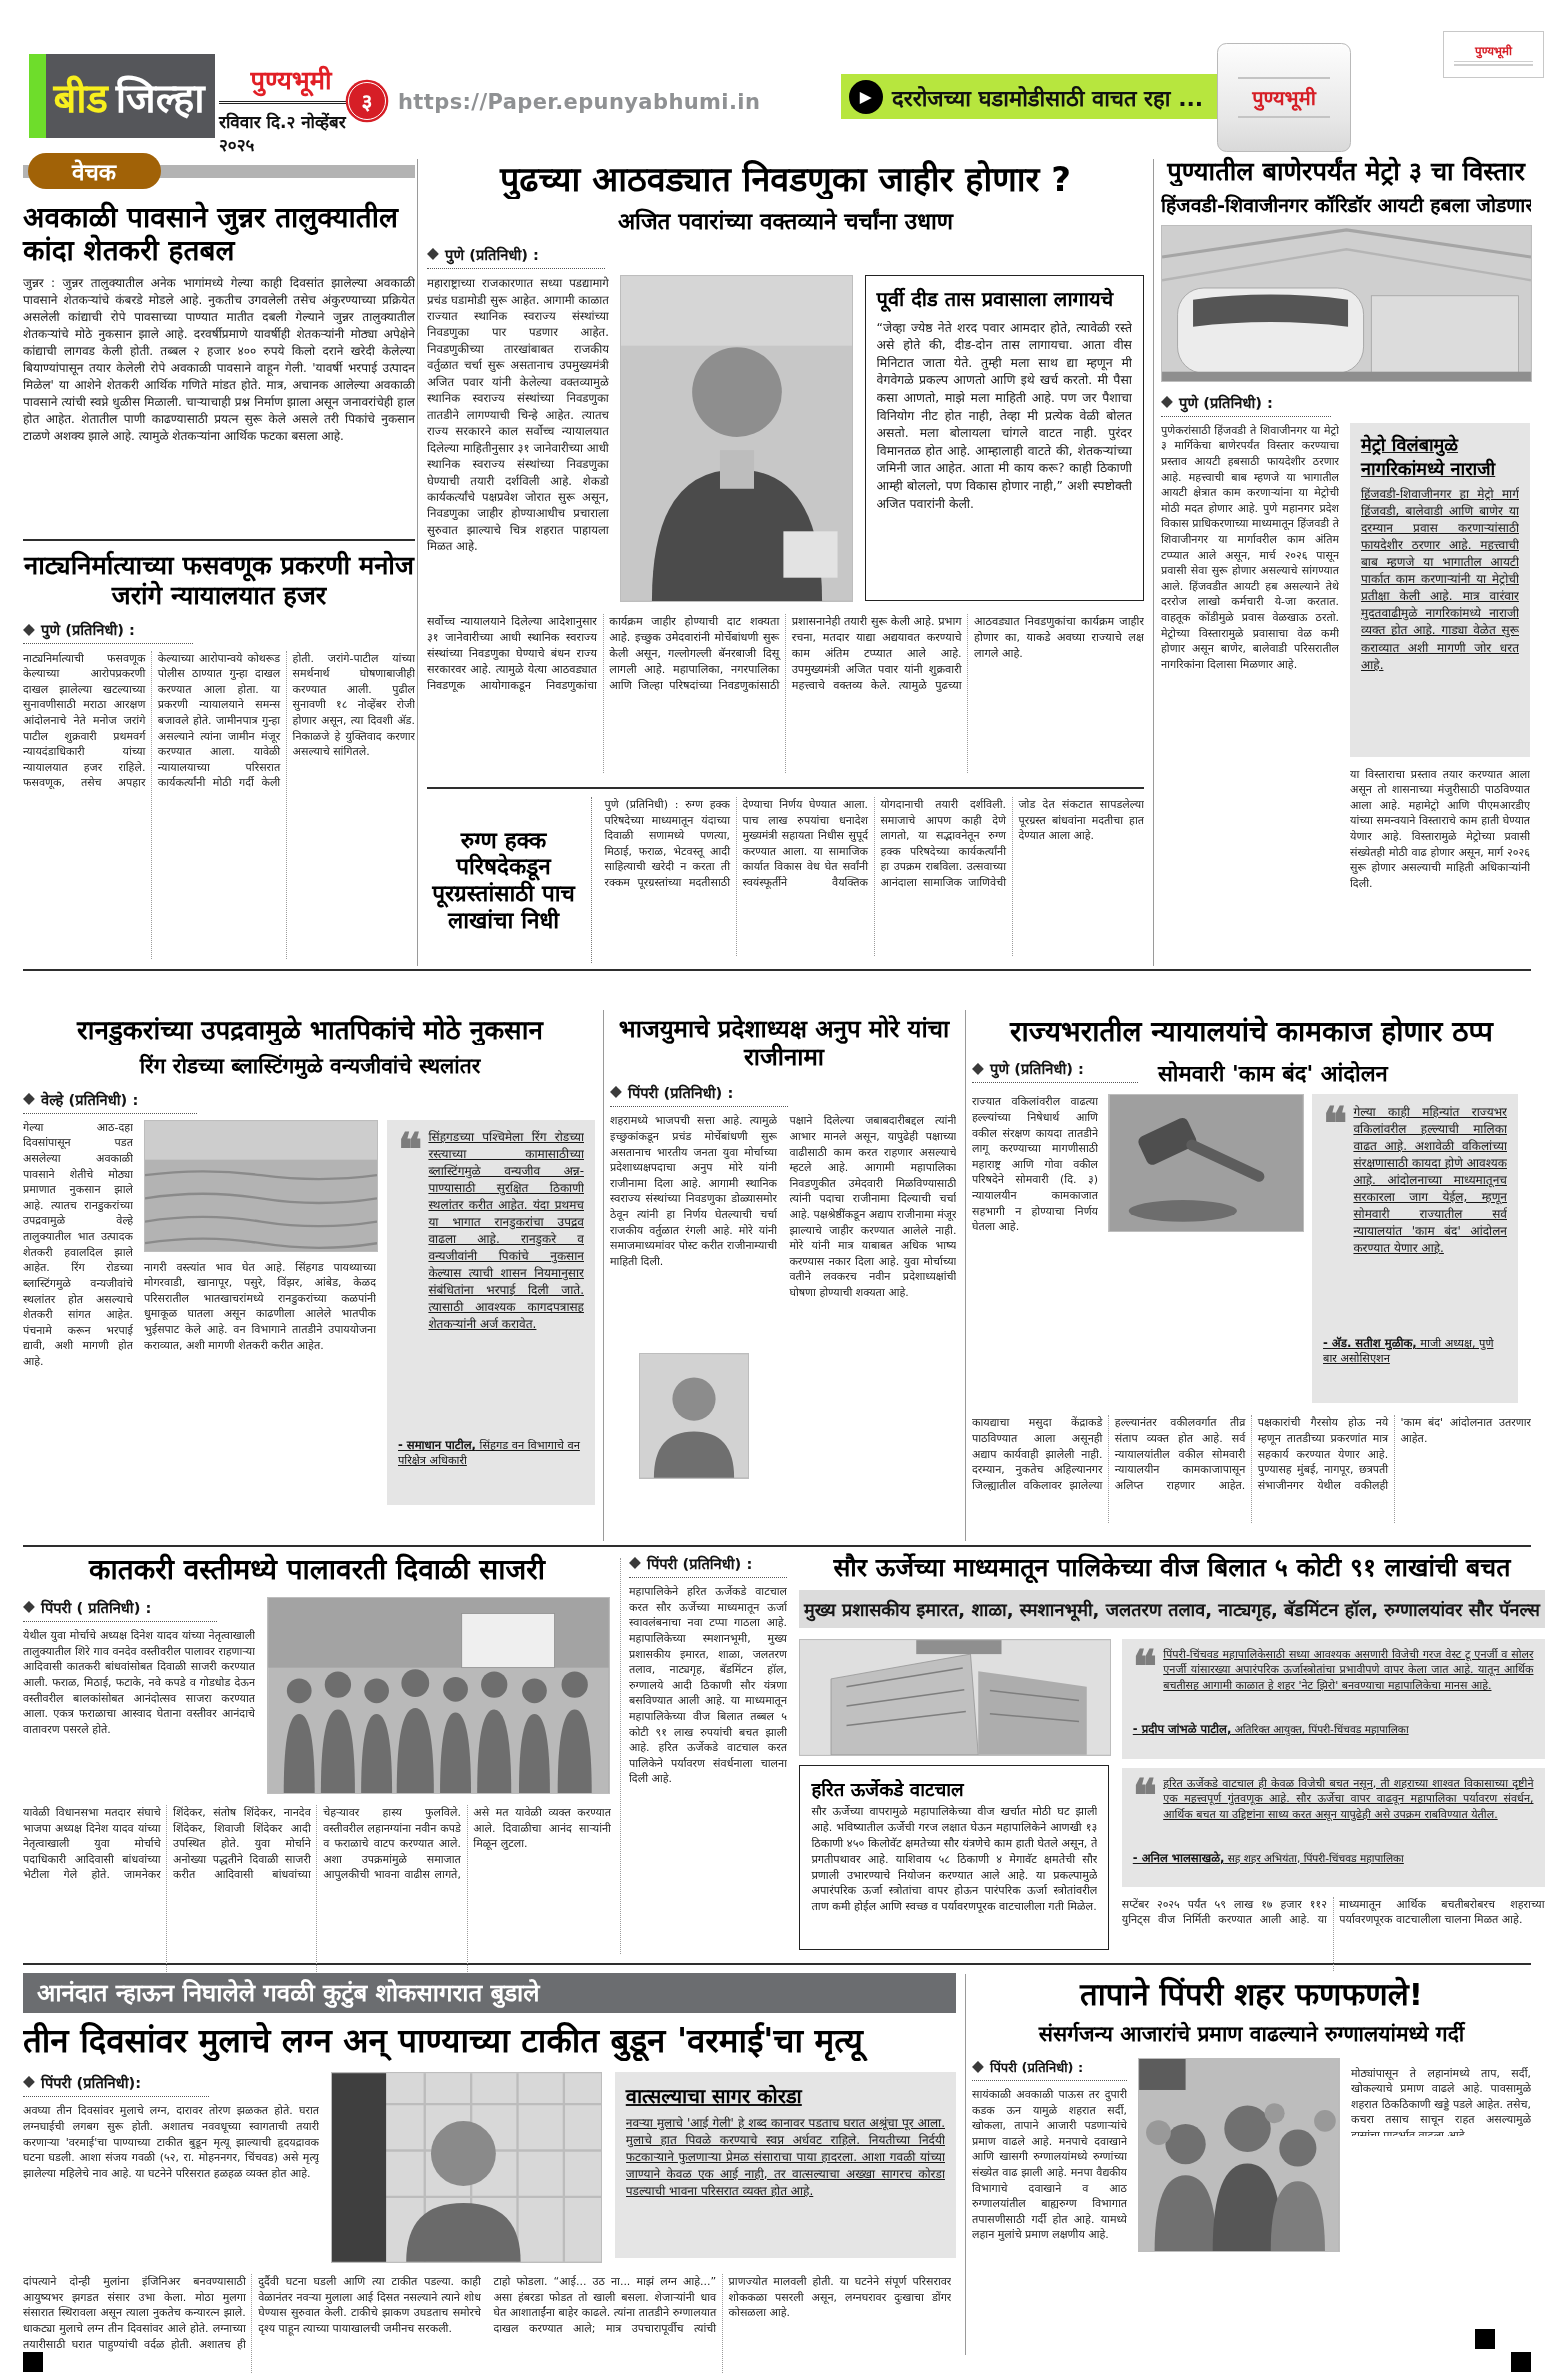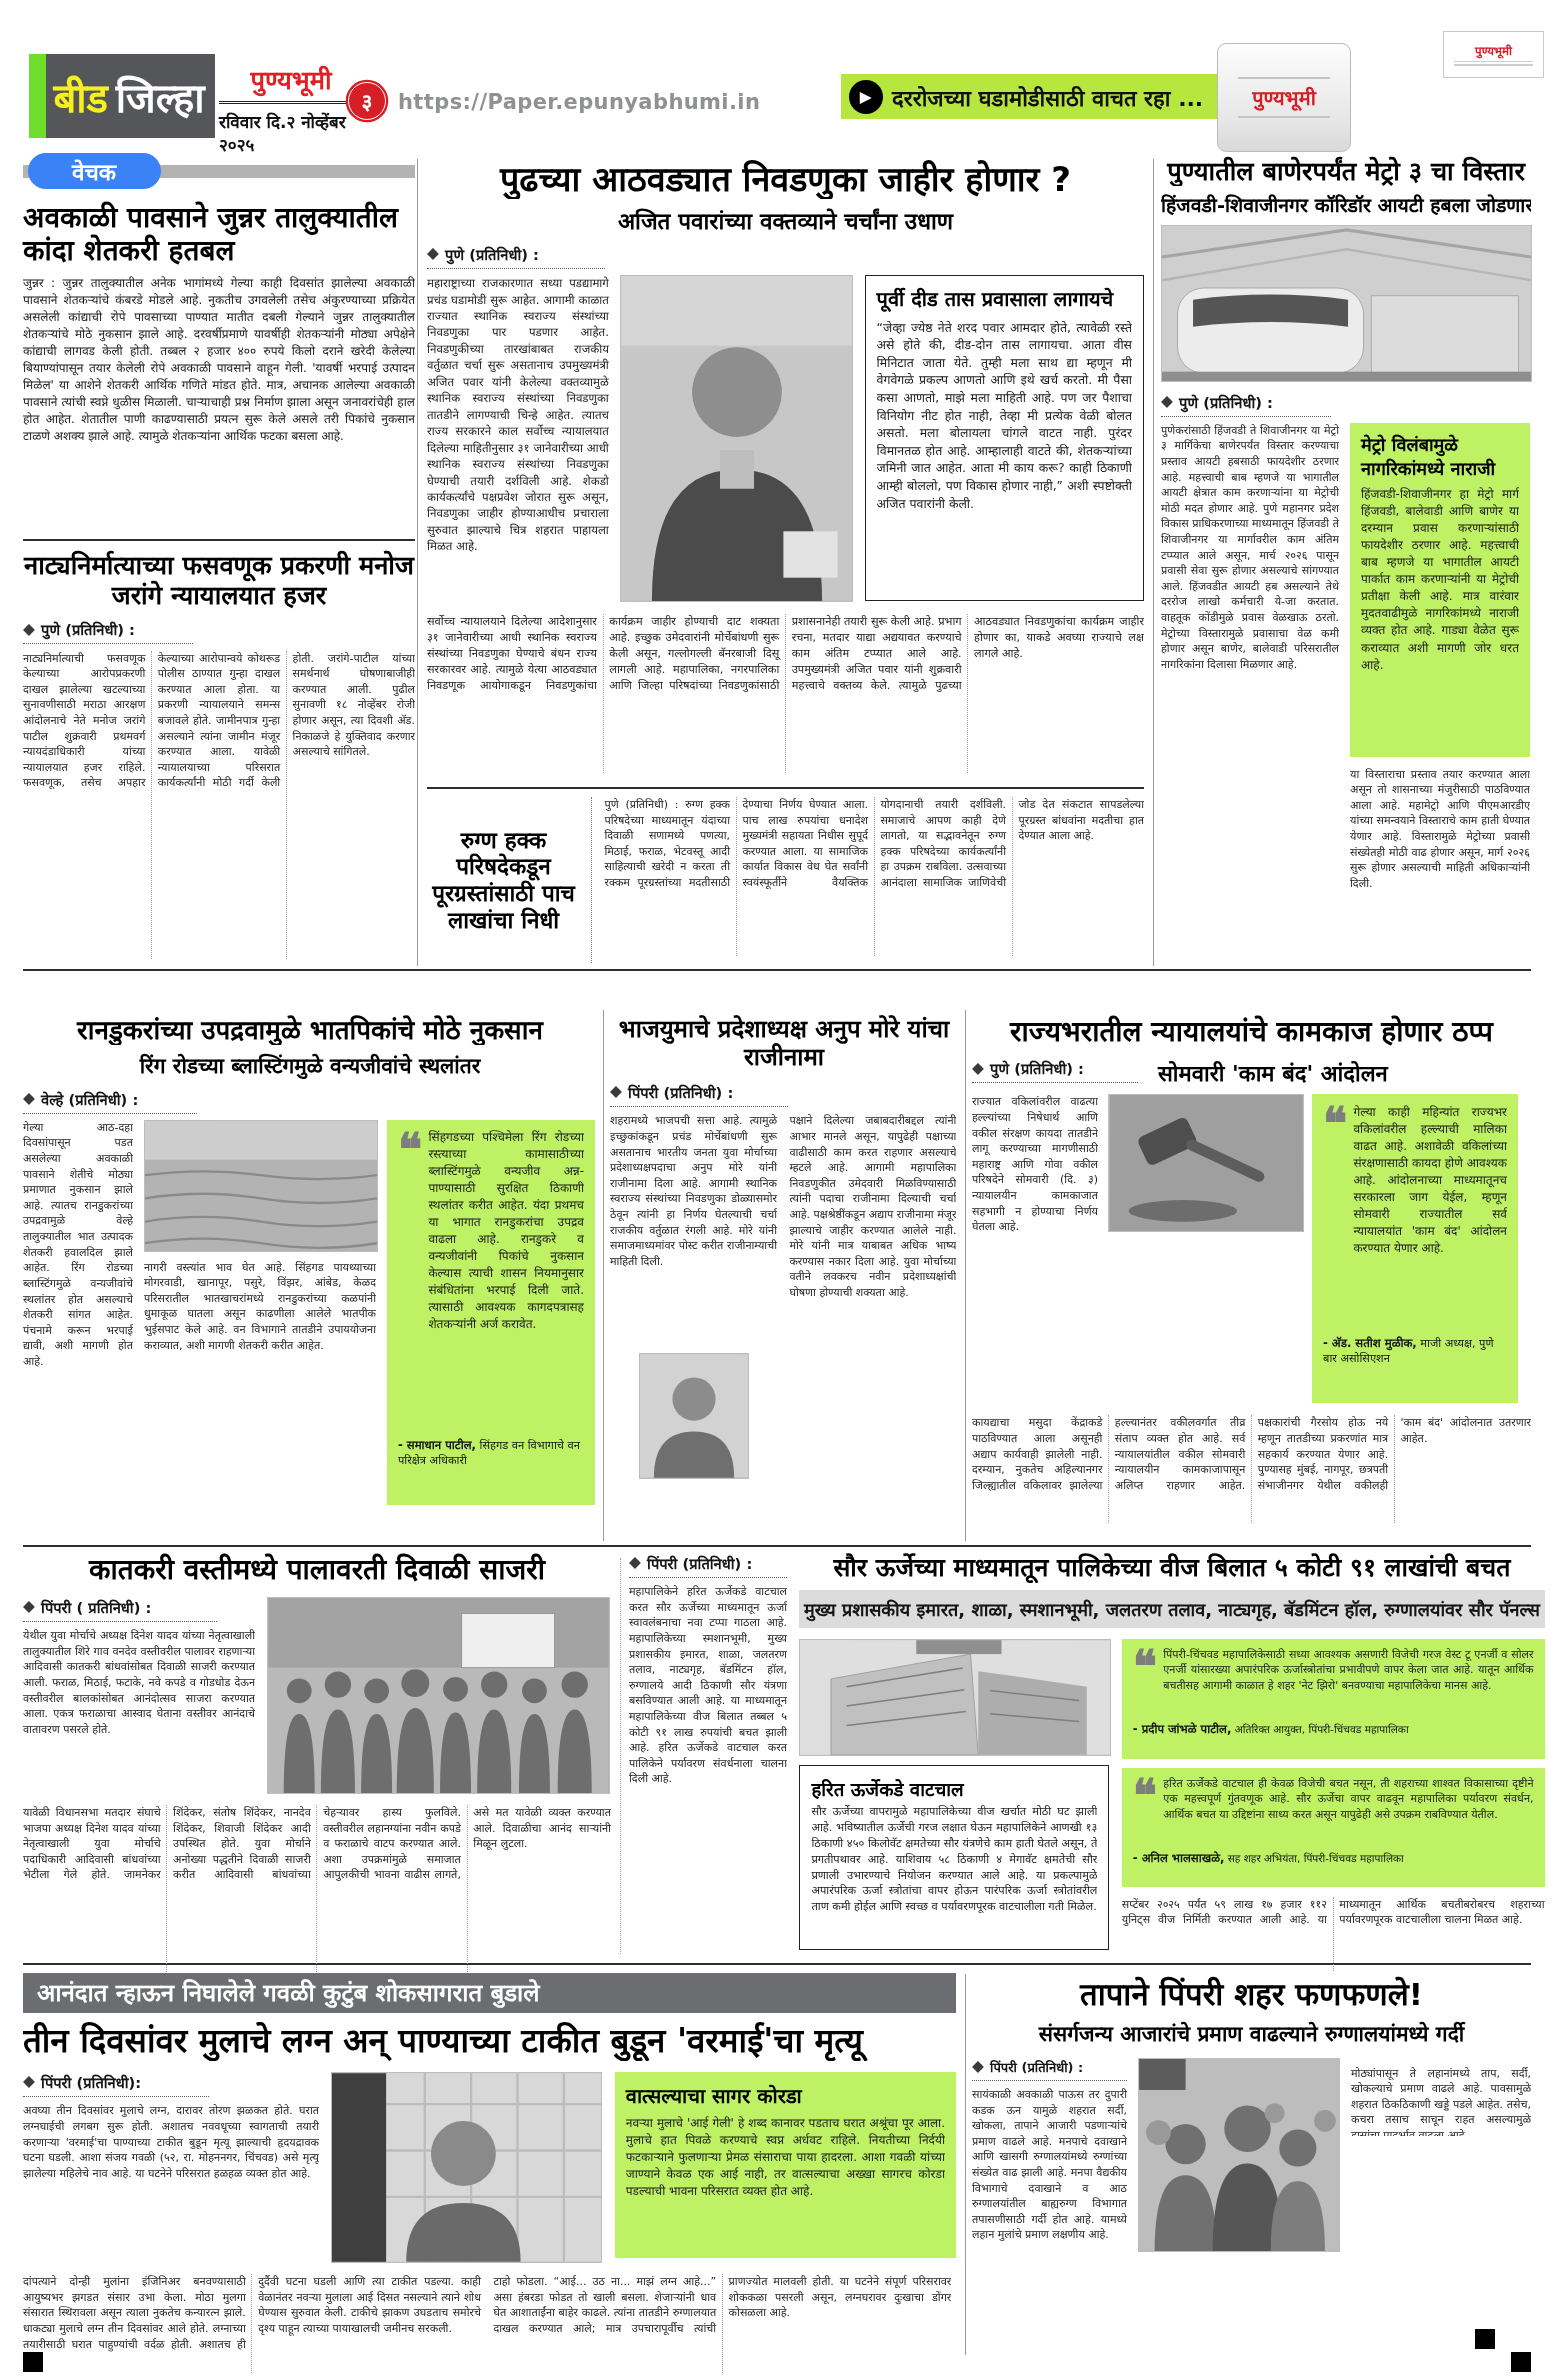--- a/index.html
+++ b/index.html
@@ -9,21 +9,21 @@
   .nowrap{white-space:nowrap;overflow:hidden;}
   .center{text-align:center;}
   .body-text{font-size:11.6px;line-height:1.42;text-align:justify;color:#1c1c1c;overflow:hidden;}
   .small{font-size:11px;}
   .cols-2{column-count:2;column-gap:12.4px;column-rule:0.8px dotted #9a9a9a;}
   .cols-3{column-count:3;column-gap:12.4px;column-rule:0.8px dotted #9a9a9a;}
   .cols-4{column-count:4;column-gap:12.4px;column-rule:0.8px dotted #9a9a9a;}
   .byline-row{display:flex;align-items:center;gap:6.2px;border-bottom:1.5px dotted #555;padding-bottom:3.9px;margin-bottom:6.2px;}
   .diamond{color:#3a3a3a;font-size:15.5px;line-height:1;}
   .byline-text{font-weight:bold;font-size:14.7px;}
-  .graybox{background:#bef264;padding:9.3px 11px;overflow:hidden;}
+  .graybox{background:#e5e5e5;padding:9.3px 11px;overflow:hidden;text-decoration:underline;}
   .whitebox{border:1.5px solid #222;padding:9.3px 11px;overflow:hidden;background:#fff;}
   .box-title{font-weight:bold;text-align:left;font-size:18.6px;margin-bottom:6.2px;color:#000;}
   .qmark{float:left;font-family:"DejaVu Serif",serif;font-size:45px;line-height:.7;color:#7d7d7d;margin:4.6px 6.2px 0 0;font-weight:bold;}
   .attr{font-size:11.2px;margin-top:6.2px;}
   .attr b{font-size:11.6px;}
   .photo{background:linear-gradient(135deg,#d9d9d9 0%,#b5b5b5 55%,#9a9a9a 100%);position:relative;overflow:hidden;border:0.8px solid #bdbdbd;}
   .hr{position:absolute;background:#2e2e2e;height:1.5px;}
   .vr{position:absolute;background:#9a9a9a;width:0.8px;}
   .vrd{position:absolute;border-left:0.8px dotted #9a9a9a;width:0;}
   .endsq{position:absolute;width:20px;height:20px;background:#000;}
@@ -43,21 +43,21 @@
   .gbanner-text{font-size:22px;font-weight:bold;color:#111;margin-left:9.3px;white-space:nowrap;}
   .roll{position:absolute;left:1217px;top:43px;width:132px;height:107px;background:linear-gradient(180deg,#fdfdfd,#e7e7e7 70%,#d9d9d9);border:0.8px solid #b9b9b9;border-radius:9.3px;display:flex;flex-direction:column;align-items:center;justify-content:center;gap:4.6px;}
   .roll-brand{color:#d61e26;font-size:20px;font-weight:bold;}
   .roll-line{width:70%;height:2.3px;background:#c4c4c4;}
   .thumb{position:absolute;left:1443px;top:31px;width:99px;height:45px;background:#fff;border:0.8px solid #c8c8c8;display:flex;flex-direction:column;align-items:center;justify-content:center;gap:2.3px;}
   .thumb-brand{color:#d61e26;font-size:11.6px;font-weight:bold;}
   .thumb-line{width:80%;height:1.5px;background:#cfcfcf;}
   
   .vechak-row{position:relative;height:37px;}
   .vechak-bar{position:absolute;left:0;right:0;top:12.4px;height:13px;background:#b3b3b3;}
-  .vechak-pill{position:absolute;left:4.6px;top:0;width:133px;height:36px;background:#3b82f6;border-radius:18.6px;color:#fff;font-size:22.5px;font-weight:bold;display:flex;align-items:center;justify-content:center;}
+  .vechak-pill{position:absolute;left:4.6px;top:0;width:133px;height:36px;background:#a16207;border-radius:18.6px;color:#fff;font-size:22.5px;font-weight:bold;display:flex;align-items:center;justify-content:center;}
   .subhead{font-weight:bold;color:#000;text-align:center;}
   .solar-bar{background:#dcdcdc;font-weight:bold;font-size:18px;text-align:center;padding:7px 4.6px;margin-top:7.7px;}
   .banner-gray{height:40px;background:#6b6d70;color:#fff;font-size:24px;font-weight:bold;line-height:40px;padding-left:14px;overflow:hidden;white-space:nowrap;}
   ul.care{margin:3.1px 0 0 0;padding:0;list-style:none;}
   ul.care li{font-size:12.4px;line-height:1.45;margin-bottom:7.7px;}
   ul.care li::before{content:"■";font-size:9.3px;margin-right:7px;position:relative;top:-1.5px;}
 </style>
 </head>
 <body>
 

